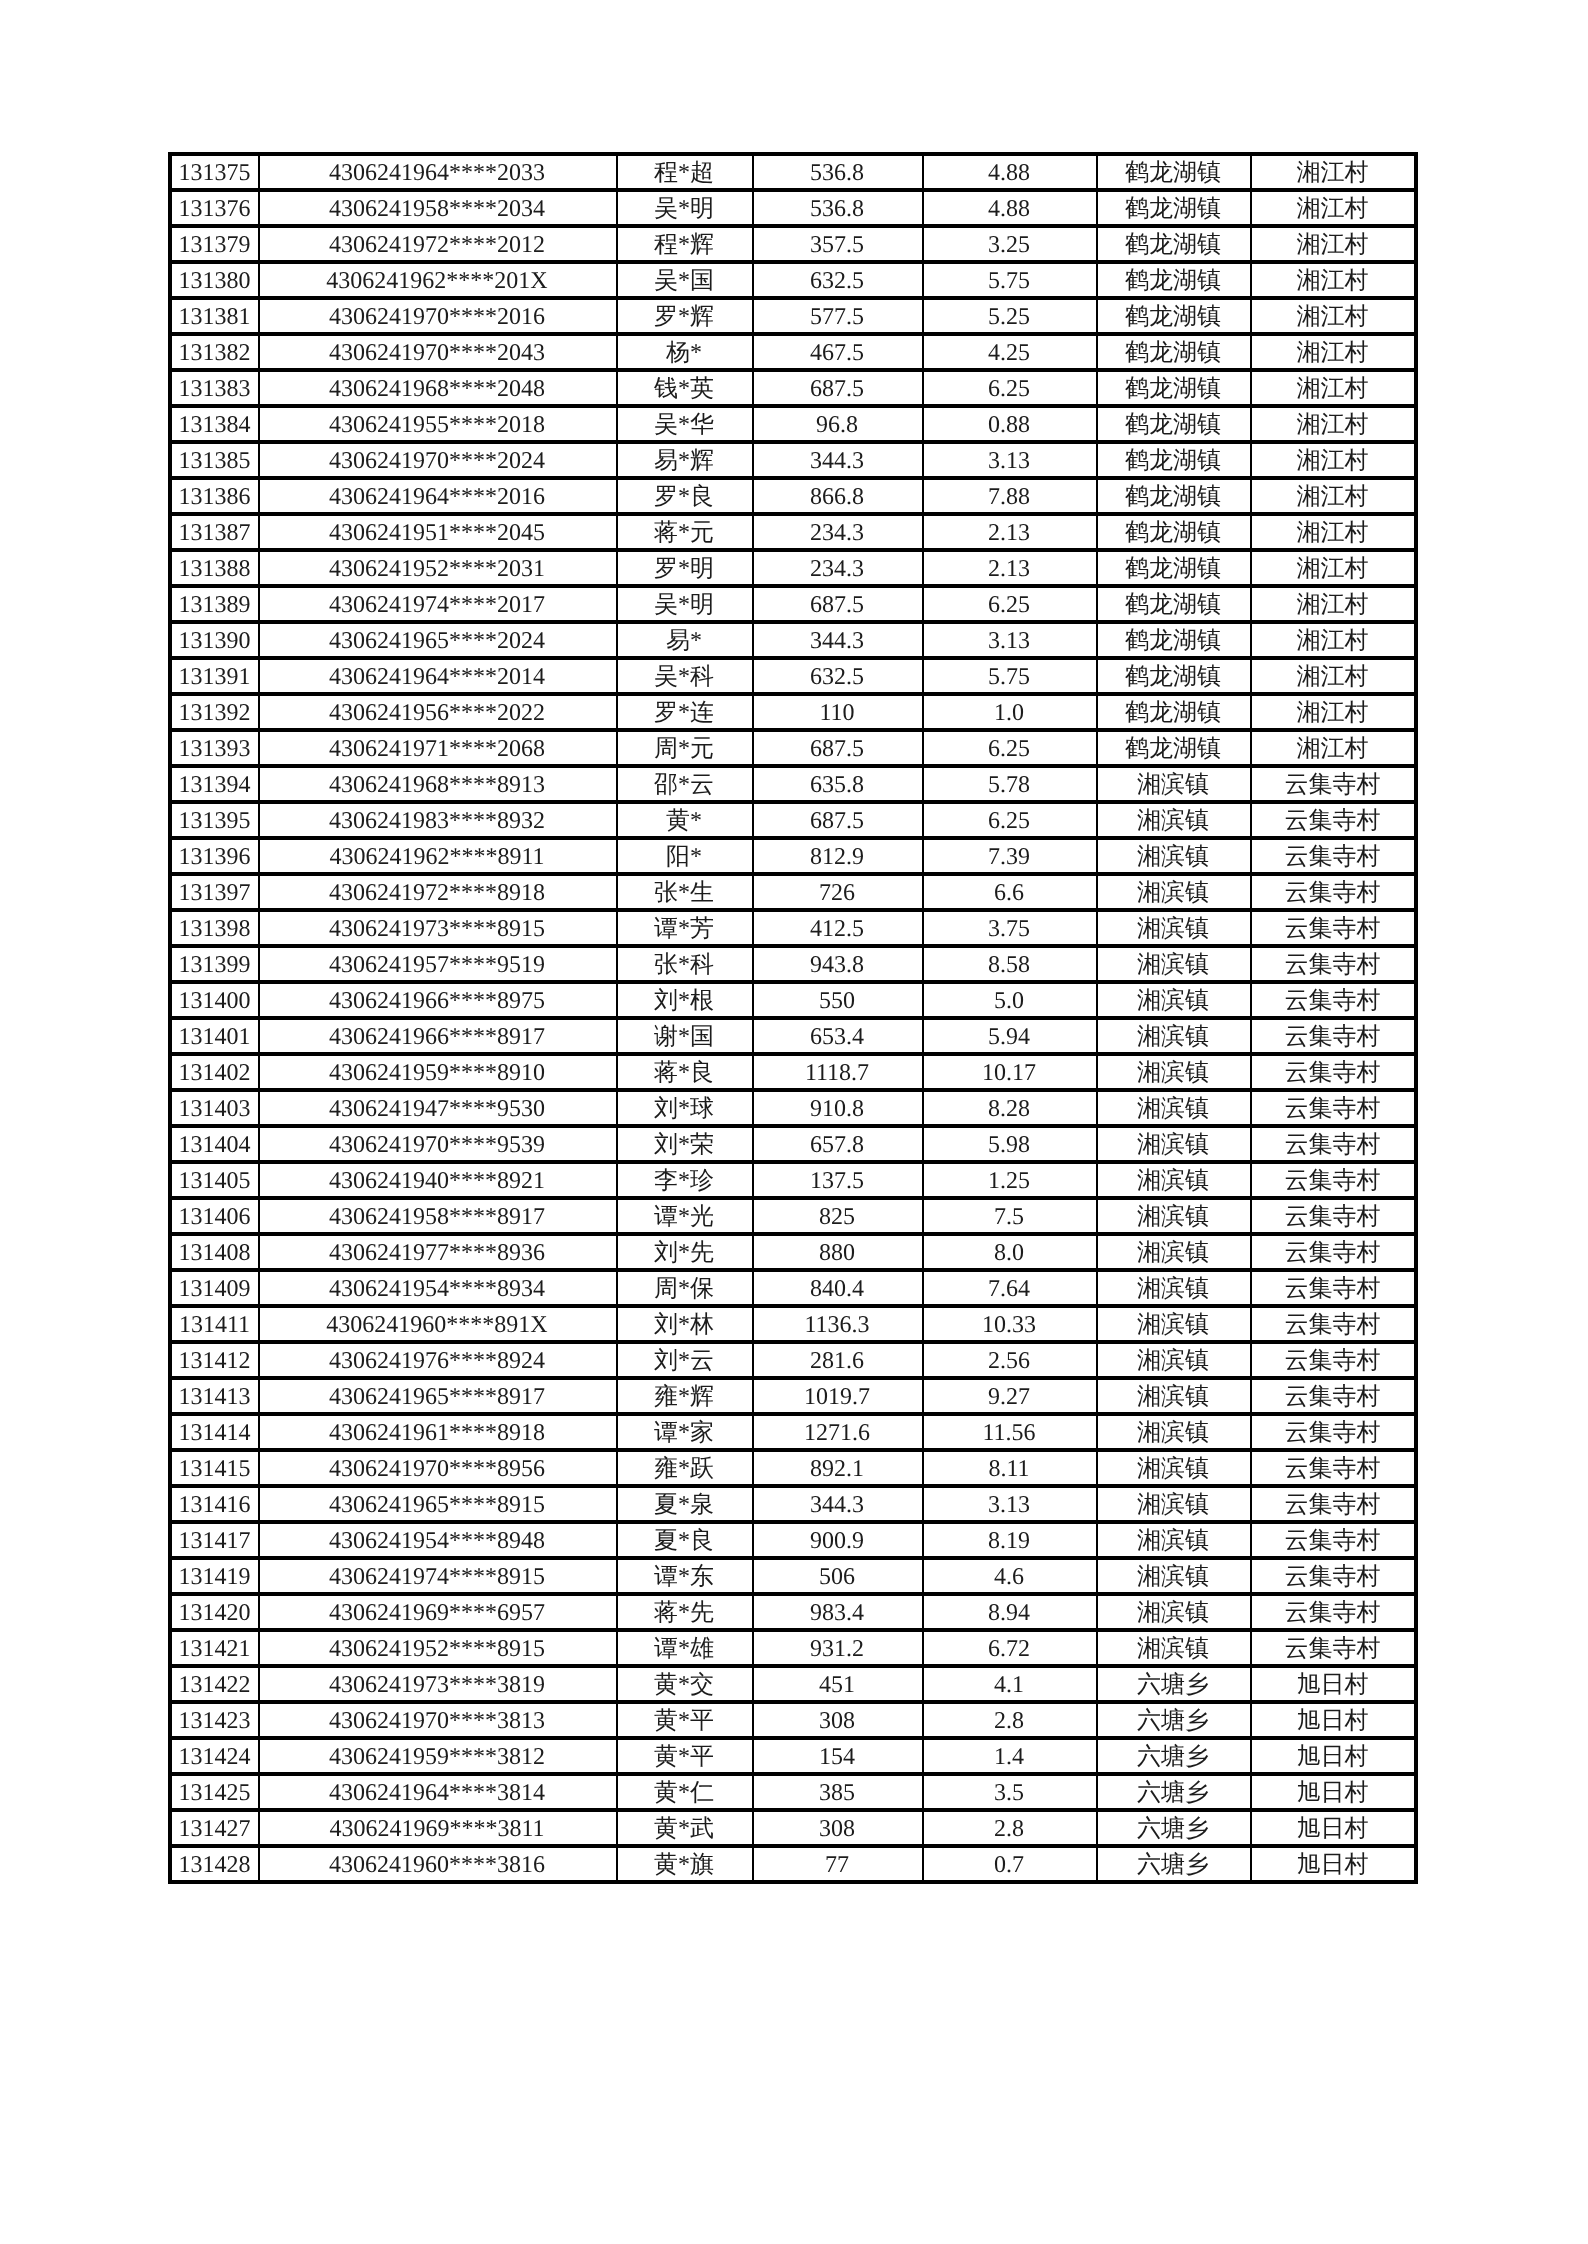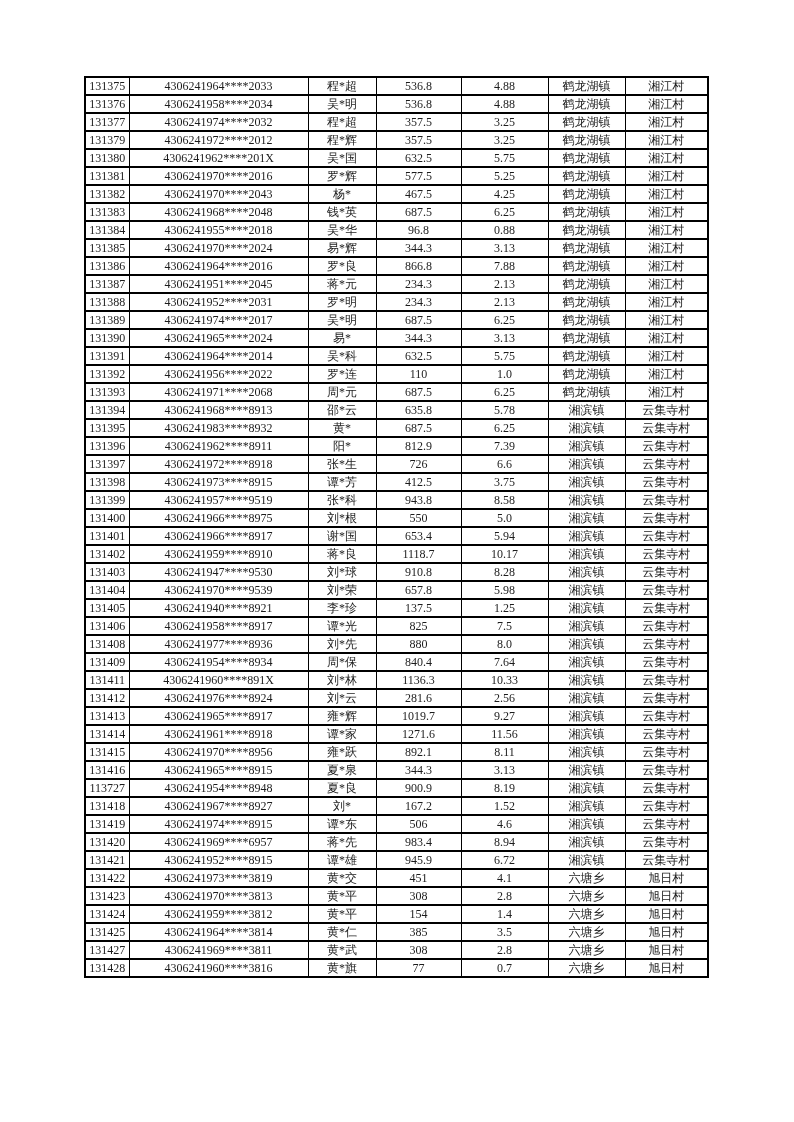--- a/index.html
+++ b/index.html
@@ -78,29 +78,20 @@
         <tr>
           <td>131376</td>
           <td>4306241958****2034</td>
           <td>吴*明</td>
           <td>536.8</td>
           <td>4.88</td>
           <td>鹤龙湖镇</td>
           <td>湘江村</td>
         </tr>
         <tr>
-          <td>131377</td>
-          <td>4306241974****2032</td>
-          <td>程*超</td>
-          <td>357.5</td>
-          <td>3.25</td>
-          <td>鹤龙湖镇</td>
-          <td>湘江村</td>
-        </tr>
-        <tr>
           <td>131379</td>
           <td>4306241972****2012</td>
           <td>程*辉</td>
           <td>357.5</td>
           <td>3.25</td>
           <td>鹤龙湖镇</td>
           <td>湘江村</td>
         </tr>
         <tr>
           <td>131380</td>
@@ -411,34 +402,25 @@
         <tr>
           <td>131416</td>
           <td>4306241965****8915</td>
           <td>夏*泉</td>
           <td>344.3</td>
           <td>3.13</td>
           <td>湘滨镇</td>
           <td>云集寺村</td>
         </tr>
         <tr>
-          <td>113727</td>
+          <td>131417</td>
           <td>4306241954****8948</td>
           <td>夏*良</td>
           <td>900.9</td>
           <td>8.19</td>
-          <td>湘滨镇</td>
-          <td>云集寺村</td>
-        </tr>
-        <tr>
-          <td>131418</td>
-          <td>4306241967****8927</td>
-          <td>刘*</td>
-          <td>167.2</td>
-          <td>1.52</td>
           <td>湘滨镇</td>
           <td>云集寺村</td>
         </tr>
         <tr>
           <td>131419</td>
           <td>4306241974****8915</td>
           <td>谭*东</td>
           <td>506</td>
           <td>4.6</td>
           <td>湘滨镇</td>
@@ -450,21 +432,21 @@
           <td>蒋*先</td>
           <td>983.4</td>
           <td>8.94</td>
           <td>湘滨镇</td>
           <td>云集寺村</td>
         </tr>
         <tr>
           <td>131421</td>
           <td>4306241952****8915</td>
           <td>谭*雄</td>
-          <td>945.9</td>
+          <td>931.2</td>
           <td>6.72</td>
           <td>湘滨镇</td>
           <td>云集寺村</td>
         </tr>
         <tr>
           <td>131422</td>
           <td>4306241973****3819</td>
           <td>黄*交</td>
           <td>451</td>
           <td>4.1</td>

